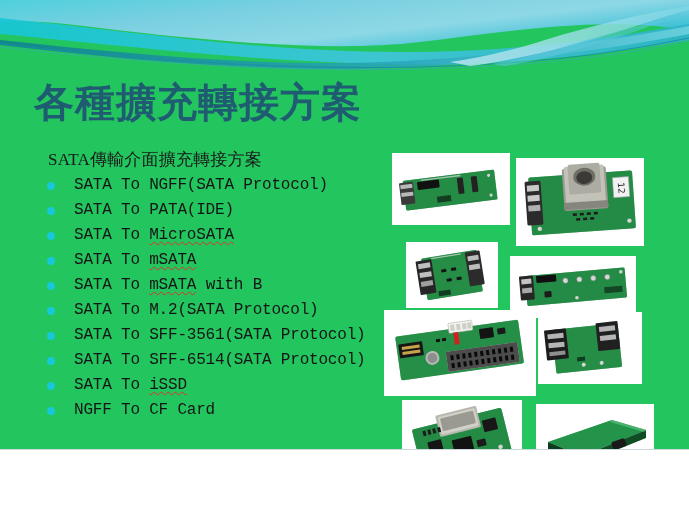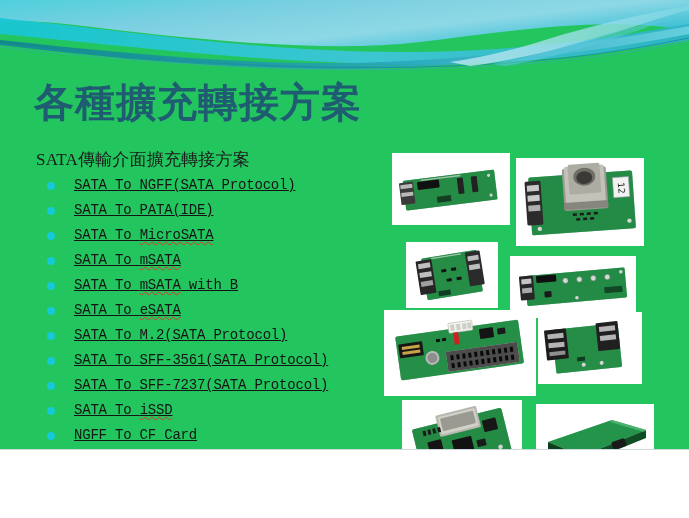--- a/index.html
+++ b/index.html
@@ -52,36 +52,36 @@
     width: 350px;
   }
   #subhead {
     font-family: "Liberation Serif", "DejaVu Serif", serif;
     font-size: 17px;
     line-height: 24px;
     color: #1a1a1a;
     letter-spacing: 0.2px;
     white-space: nowrap;
     margin-bottom: 1px;
+    margin-left: 12px;
   }
   ul#bullet-list {
     list-style: none;
     margin: 0;
     padding: 0;
   }
   ul#bullet-list li {
     position: relative;
     padding-left: 38px;
     font-family: "Liberation Mono", "DejaVu Sans Mono", monospace;
-    font-size: 14px;
+    font-size: 16px;
     line-height: 25px;
     color: #151515;
     white-space: nowrap;
     letter-spacing: -0.2px;
-    text-decoration: underline;
   }
   ul#bullet-list li .bullet-dot {
     position: absolute;
     left: 11px;
     top: 9px;
     width: 8px;
     height: 8px;
     border-radius: 50%;
     background: #16C8D8;
   }
@@ -162,24 +162,23 @@
   <h1 id="title">各種擴充轉接方案</h1>
 
   <div id="body-col">
     <div id="subhead">SATA傳輸介面擴充轉接方案</div>
     <ul id="bullet-list">
         <li><span class="bullet-dot" style="background: rgb(22, 200, 216);"></span><span>SATA To NGFF(SATA Protocol)</span></li>
         <li><span class="bullet-dot" style="background: rgb(22, 200, 216);"></span><span>SATA To PATA(IDE)</span></li>
         <li><span class="bullet-dot" style="background: rgb(22, 200, 216);"></span><span>SATA To <span class="sq">MicroSATA</span></span></li>
         <li><span class="bullet-dot" style="background: rgb(22, 200, 216);"></span><span>SATA To <span class="sq">mSATA</span></span></li>
         <li><span class="bullet-dot" style="background: rgb(22, 200, 216);"></span><span>SATA To <span class="sq">mSATA</span> with B</span></li>
-        <li><span class="bullet-dot" style="background: rgb(22, 200, 216);"></span><span>SATA To <span class="sq">eSATA</span></span></li>
         <li><span class="bullet-dot" style="background: rgb(22, 200, 216);"></span><span>SATA To M.2(SATA Protocol)</span></li>
         <li><span class="bullet-dot" style="background: rgb(22, 200, 216);"></span><span>SATA To SFF-3561(SATA Protocol)</span></li>
-        <li><span class="bullet-dot" style="background: rgb(22, 200, 216);"></span><span>SATA To SFF-7237(SATA Protocol)</span></li>
+        <li><span class="bullet-dot" style="background: rgb(22, 200, 216);"></span><span>SATA To SFF-6514(SATA Protocol)</span></li>
         <li><span class="bullet-dot" style="background: rgb(22, 200, 216);"></span><span>SATA To <span class="sq">iSSD</span></span></li>
         <li><span class="bullet-dot" style="background: rgb(22, 200, 216);"></span><span>NGFF To CF Card</span></li>
       </ul>
   </div>
 
   <div id="gallery">
 
     <div class="photo" style="left:14px; top:3px; width:118px; height:72px;">
       <svg viewBox="0 0 118 72">
         <rect width="118" height="72" fill="#fff"></rect>

